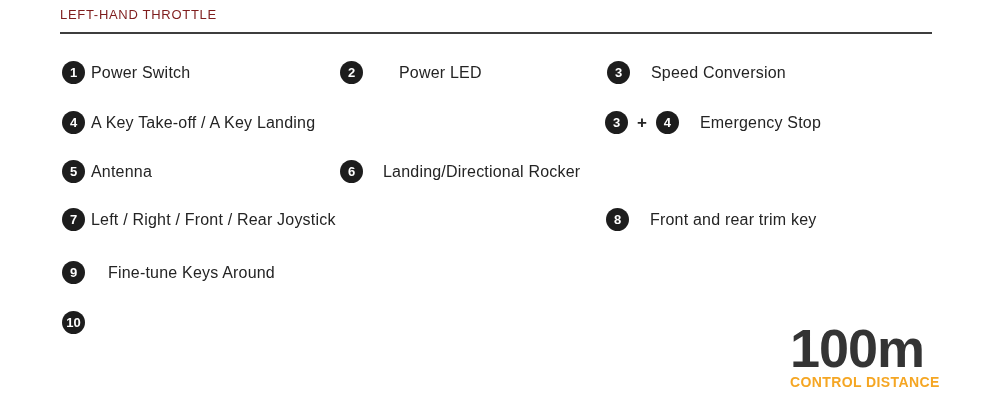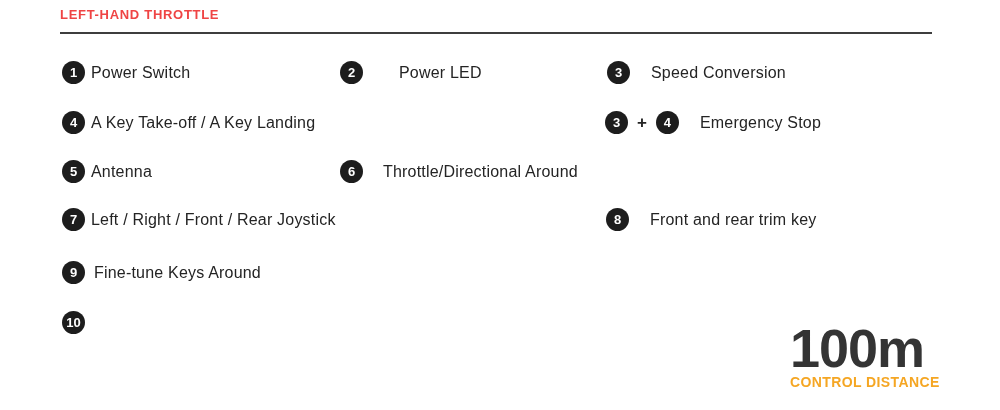--- a/index.html
+++ b/index.html
@@ -9,23 +9,23 @@
     background: #ffffff;
     font-family: "Liberation Sans", sans-serif;
     color: #222222;
     overflow: hidden;
   }
   .page-title {
     position: absolute;
     left: 60px;
     top: 7px;
     font-size: 13px;
-    font-weight: 700;
+    font-weight: 400;
     letter-spacing: 0.7px;
-    color: #ef4444;
+    color: #7f1d1d;
   }
   .title-rule {
     position: absolute;
     left: 60px;
     top: 32px;
     width: 872px;
     height: 2px;
     background: #3d3d3d;
   }
   .item {
@@ -111,35 +111,35 @@
   <span class="badge">4</span>
   <span class="label">Emergency Stop</span>
 </div>
 
 <div class="item" style="left:62px; top:160px;">
   <span class="badge">5</span>
   <span class="label">Antenna</span>
 </div>
 <div class="item" style="left:340px; top:160px;">
   <span class="badge">6</span>
-  <span class="label" style="margin-left:20px;">Throttle/Directional Around</span>
+  <span class="label" style="margin-left:20px;">Landing/Directional Rocker</span>
 </div>
 
 <div class="item" style="left:62px; top:208px;">
   <span class="badge">7</span>
   <span class="label">Left / Right / Front / Rear Joystick</span>
 </div>
 <div class="item" style="left:606px; top:208px;">
   <span class="badge">8</span>
   <span class="label" style="margin-left:21px;">Front and rear trim key</span>
 </div>
 
 <div class="item" style="left:62px; top:261px;">
   <span class="badge">9</span>
-  <span class="label" style="margin-left:9px;">Fine-tune Keys Around</span>
+  <span class="label" style="margin-left:23px;">Fine-tune Keys Around</span>
 </div>
 
 <div class="item" style="left:62px; top:311px;">
   <span class="badge">10</span>
 </div>
 
 <div class="distance">
   <div class="distance-value">100m</div>
   <div class="distance-caption">CONTROL DISTANCE</div>
 </div>

